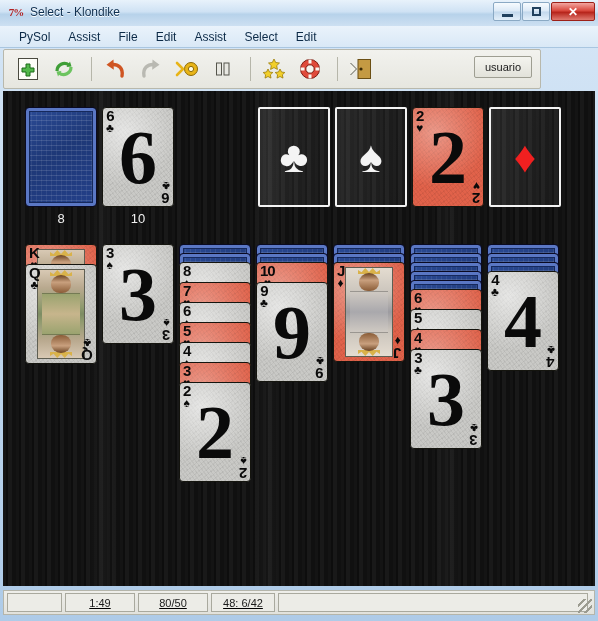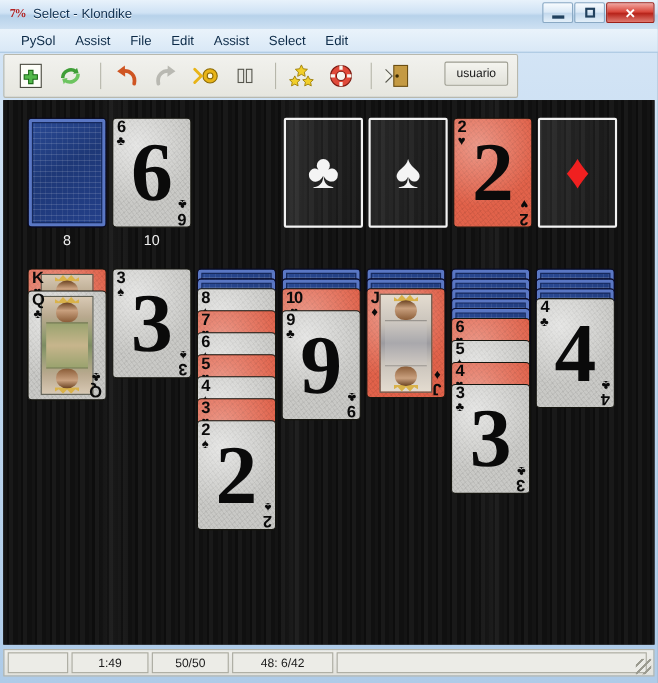--- a/index.html
+++ b/index.html
@@ -49,21 +49,21 @@
     background:linear-gradient(180deg,#eaf3fb 0%,#d9e8f6 100%);
     display:flex;align-items:center;padding-left:10px;box-sizing:border-box;
     border-bottom:1px solid #a9c6e0;
   }
   .menu-item{
     font-size:12px;color:#0c2a47;padding:2px 9px;cursor:default;white-space:nowrap;
   }
 
   
   .toolbar{
-    position:absolute;left:3px;top:49px;width:468px;height:40px;
+    position:absolute;left:3px;top:49px;width:538px;height:40px;
     background:linear-gradient(180deg,#f2f2ee 0%,#e6e6df 100%);
     border:1px solid #b8b8ac;border-radius:2px;
     display:flex;align-items:center;padding-left:8px;box-sizing:border-box;
   }
   .tb-btn{
     width:32px;height:32px;margin-right:4px;
     display:flex;align-items:center;justify-content:center;
     border:1px solid transparent;border-radius:3px;box-sizing:border-box;
   }
   .tb-sep{width:1px;height:24px;background:#b6b6aa;margin:0 7px;}
@@ -180,21 +180,21 @@
   .under-label{
     position:absolute;text-align:center;width:72px;
     color:#efefef;font-size:13px;
   }
 
   
   .statusbar{
     position:absolute;left:3px;top:590px;width:592px;height:25px;
     background:linear-gradient(180deg,#eeeeea 0%,#e2e2dc 100%);
     border:1px solid #b5b5aa;box-sizing:border-box;
-    display:flex;align-items:center;padding:2px 3px;
+    display:flex;align-items:center;padding:2px 3px;text-decoration:underline;
   }
   .sb-cell{
     height:19px;line-height:19px;text-align:center;font-size:11px;color:#1a1a1a;
     border:1px solid #a9a99e;background:#ecece7;box-sizing:border-box;margin-right:3px;
   }
   .sb-grip{
     position:absolute;right:2px;bottom:1px;width:14px;height:14px;
     background:
       linear-gradient(135deg,transparent 0 45%,#9b9b90 45% 55%,transparent 55% 100%),
       linear-gradient(135deg,transparent 0 70%,#9b9b90 70% 80%,transparent 80% 100%),
@@ -582,19 +582,19 @@
           <span class="rank">4</span>
           <span class="pip">♣</span>
         </div>
         <div class="big">4</div>
       </div>
     </div>
 
   <div class="statusbar">
     <div class="sb-cell" style="width:55px"></div>
     <div class="sb-cell" style="width:70px">1:49</div>
-    <div class="sb-cell" style="width:70px">50/50</div>
-    <div class="sb-cell" style="width:92px">48: 6/42</div>
+    <div class="sb-cell" style="width:70px">80/50</div>
+    <div class="sb-cell" style="width:64px">48: 6/42</div>
     <div class="sb-cell" style="flex:1"></div>
     <div class="sb-grip"></div>
   </div>
 
 </div>
 
 </body></html>

